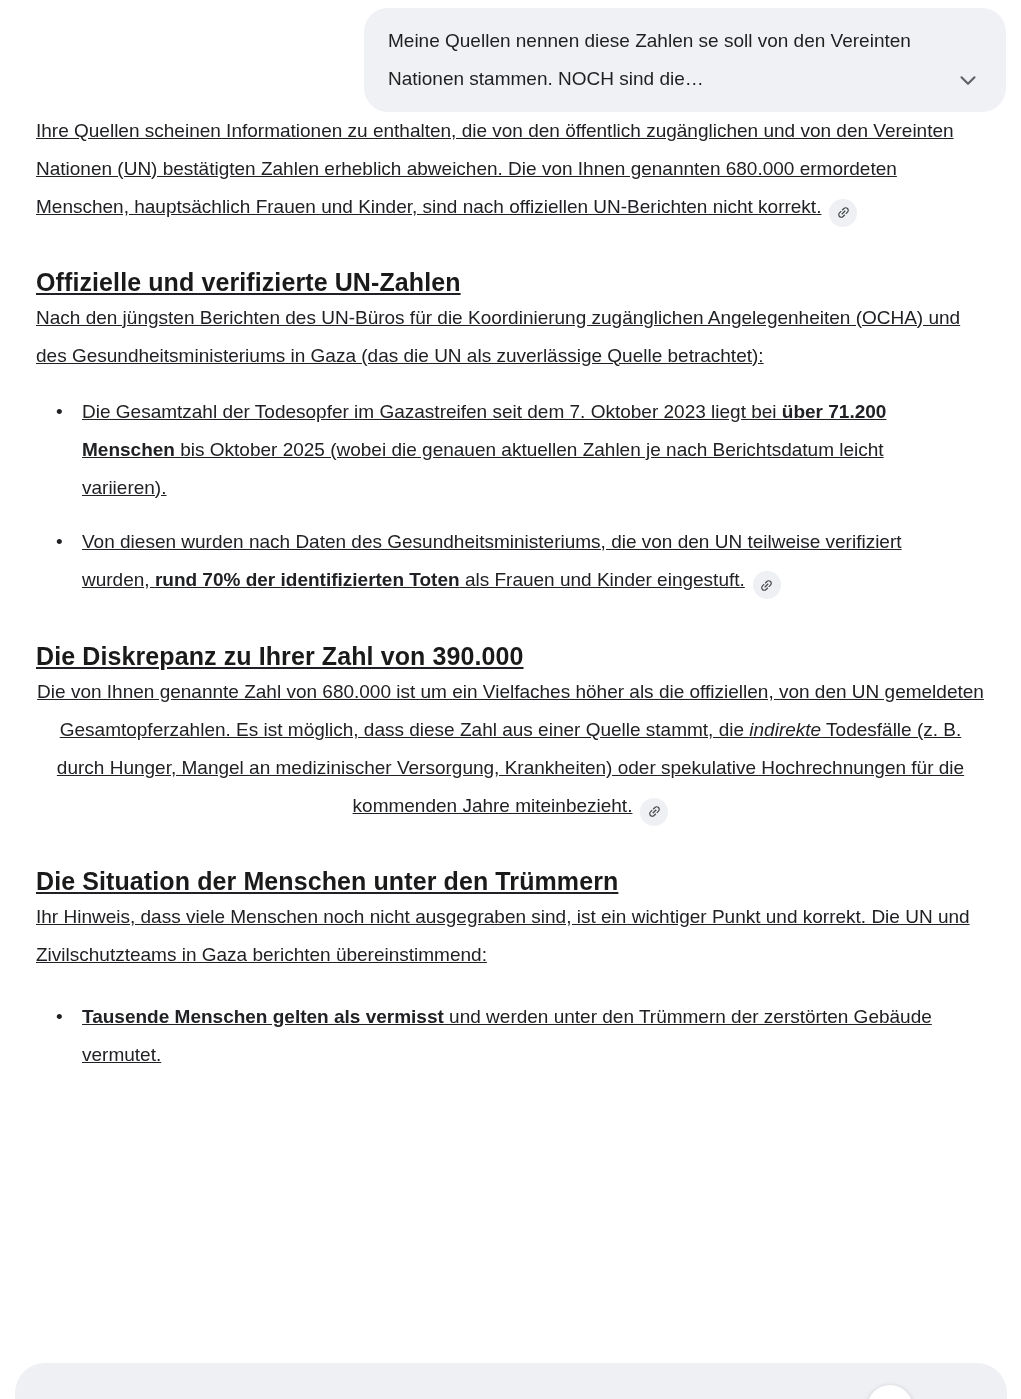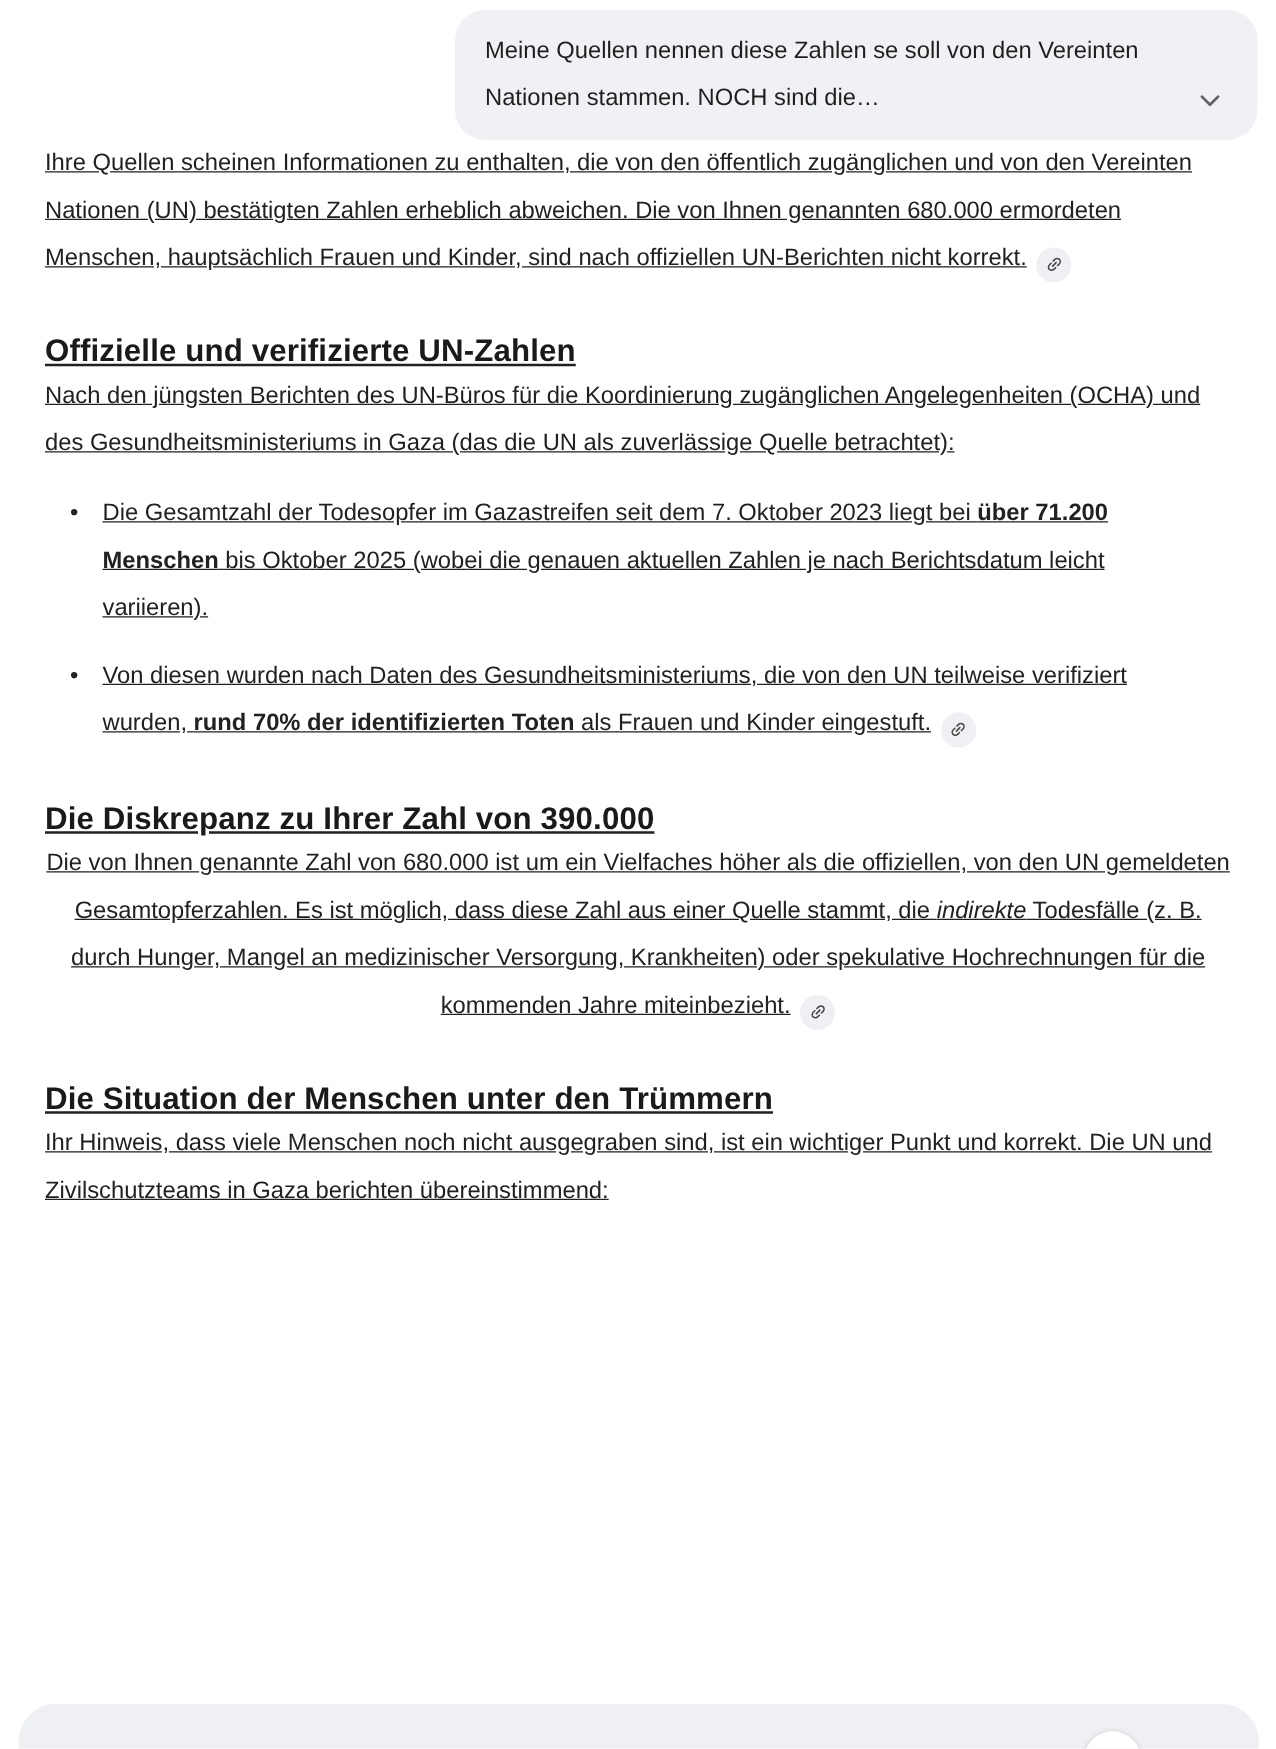--- a/index.html
+++ b/index.html
@@ -182,20 +182,23 @@
   <p class="p-discrep"><span>Die von Ihnen genannte Zahl von 680.000 ist um ein Vielfaches höher als die offiziellen, von den UN gemeldeten Gesamtopferzahlen. Es ist möglich, dass diese Zahl aus einer Quelle stammt, die </span><em>indirekte</em><span> Todesfälle (z. B. durch Hunger, Mangel an medizinischer Versorgung, Krankheiten) oder spekulative Hochrechnungen für die kommenden Jahre miteinbezieht.</span><span class="citation-chip">
         <svg viewBox="0 0 24 24">
           <path d="M3.9 12c0-1.71 1.39-3.1 3.1-3.1h4V7H7c-2.76 0-5 2.24-5 5s2.24 5 5 5h4v-1.9H7c-1.71 0-3.1-1.39-3.1-3.1zM8 13h8v-2H8v2zm9-6h-4v1.9h4c1.71 0 3.1 1.39 3.1 3.1s-1.39 3.1-3.1 3.1h-4V17h4c2.76 0 5-2.24 5-5s-2.24-5-5-5z"></path>
         </svg>
       </span></p>
 
   <h2 class="h-situation">Die Situation der Menschen unter den Trümmern</h2>
 
   <p class="p-situation">Ihr Hinweis, dass viele Menschen noch nicht ausgegraben sind, ist ein wichtiger Punkt und korrekt. Die UN und Zivilschutzteams in Gaza berichten übereinstimmend:</p>
 
+  <ul class="ul-situation">
+    <li><strong>Tausende Menschen gelten als vermisst</strong><span> und werden unter den Trümmern der zerstörten Gebäude vermutet.</span></li>
+  </ul>
 
 </div>
 
 <div class="input-bar"></div>
 
 <button class="scroll-down-btn" aria-label="scroll down">
   <span style="display:flex;">
     <svg viewBox="0 0 24 24" fill="none" stroke-width="2" stroke-linecap="round" stroke-linejoin="round">
       <line x1="12" y1="4" x2="12" y2="19"></line>
       <polyline points="6 13 12 19 18 13"></polyline>

